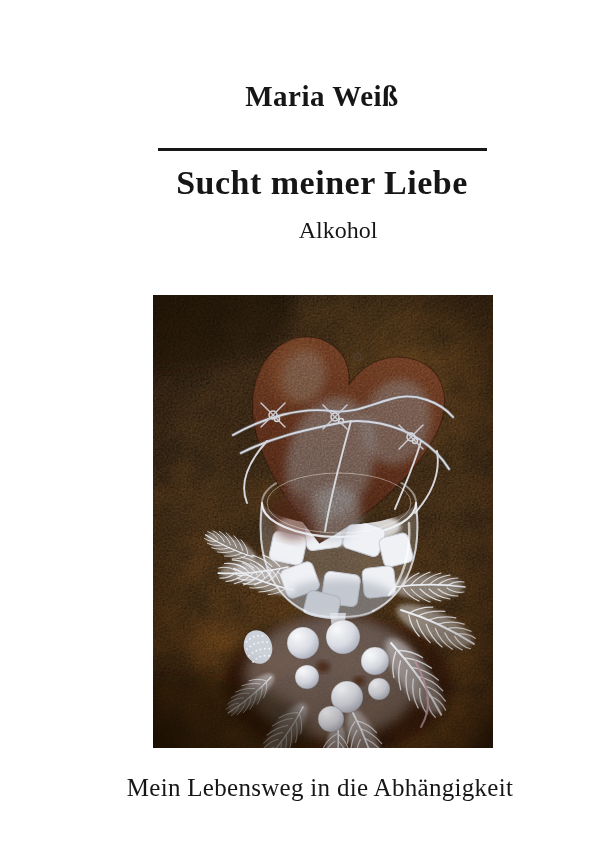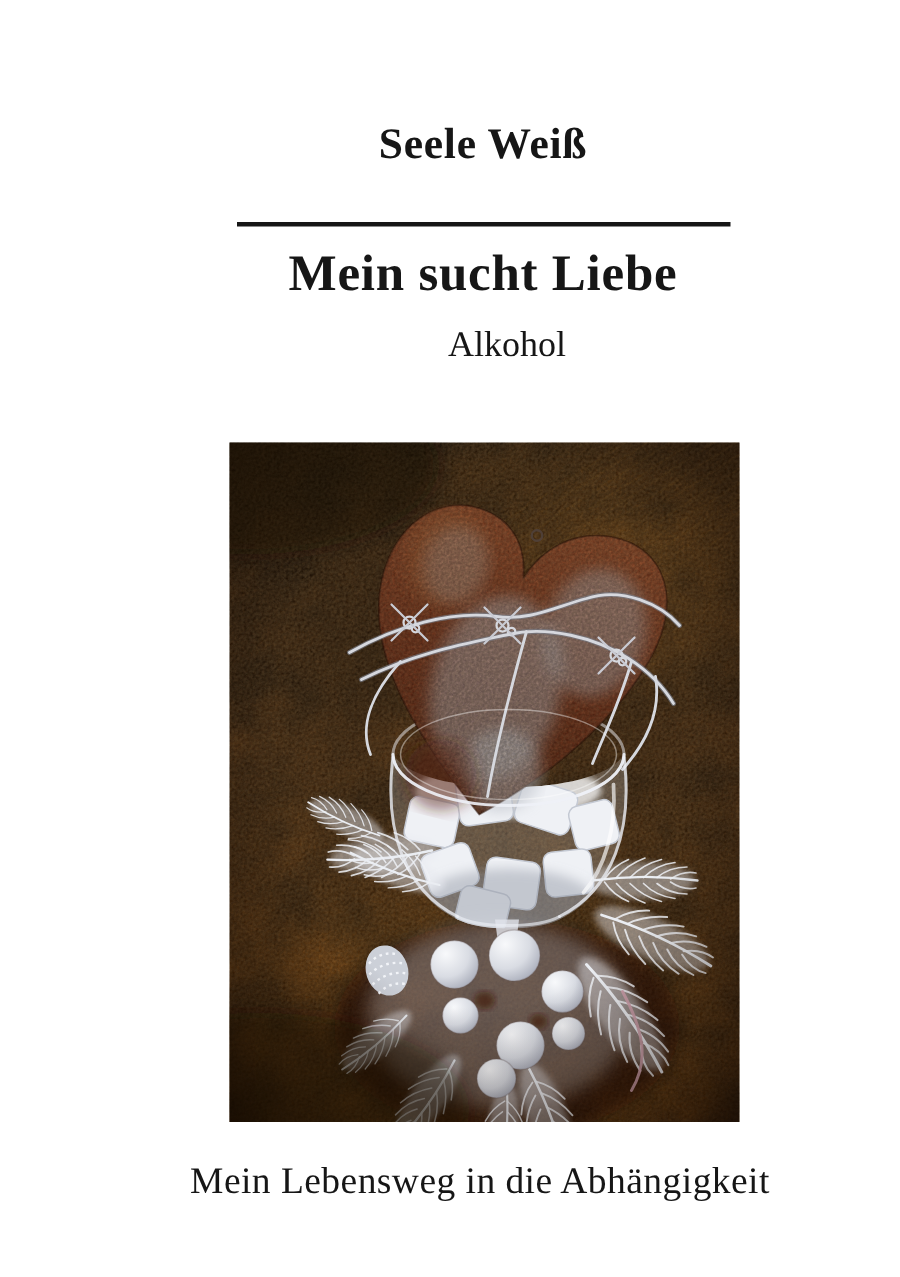--- a/index.html
+++ b/index.html
@@ -39,25 +39,25 @@
   .knot{stroke:#d6d8de;stroke-width:1.5;fill:none;}
   .spike{stroke:#c9cbd3;stroke-width:1.5;stroke-linecap:round;}
   .glass{stroke:rgba(238,241,247,.9);stroke-width:2;fill:none;stroke-linecap:round;}
   .ice{fill:#eff1f5;stroke:#c4c9d3;stroke-width:1;}
 </style>
 </head>
 <body>
 
 <div class="cover">
 
-  <div class="author">Seele Weiß</div>
+  <div class="author">Maria Weiß</div>
 
   <div class="divider"></div>
 
-  <div class="title">Mein sucht Liebe</div>
+  <div class="title">Sucht meiner Liebe</div>
 
   <div class="subtitle">
     <div>Alkohol</div>
   </div>
 
   <figure class="photo" role="img">
     <svg width="340" height="453" viewBox="0 0 340 453" xmlns="http://www.w3.org/2000/svg">
       <defs>
         <linearGradient id="bgg" x1="0" y1="0" x2="0" y2="1">
           <stop offset="0" stop-color="#38200a"></stop>

